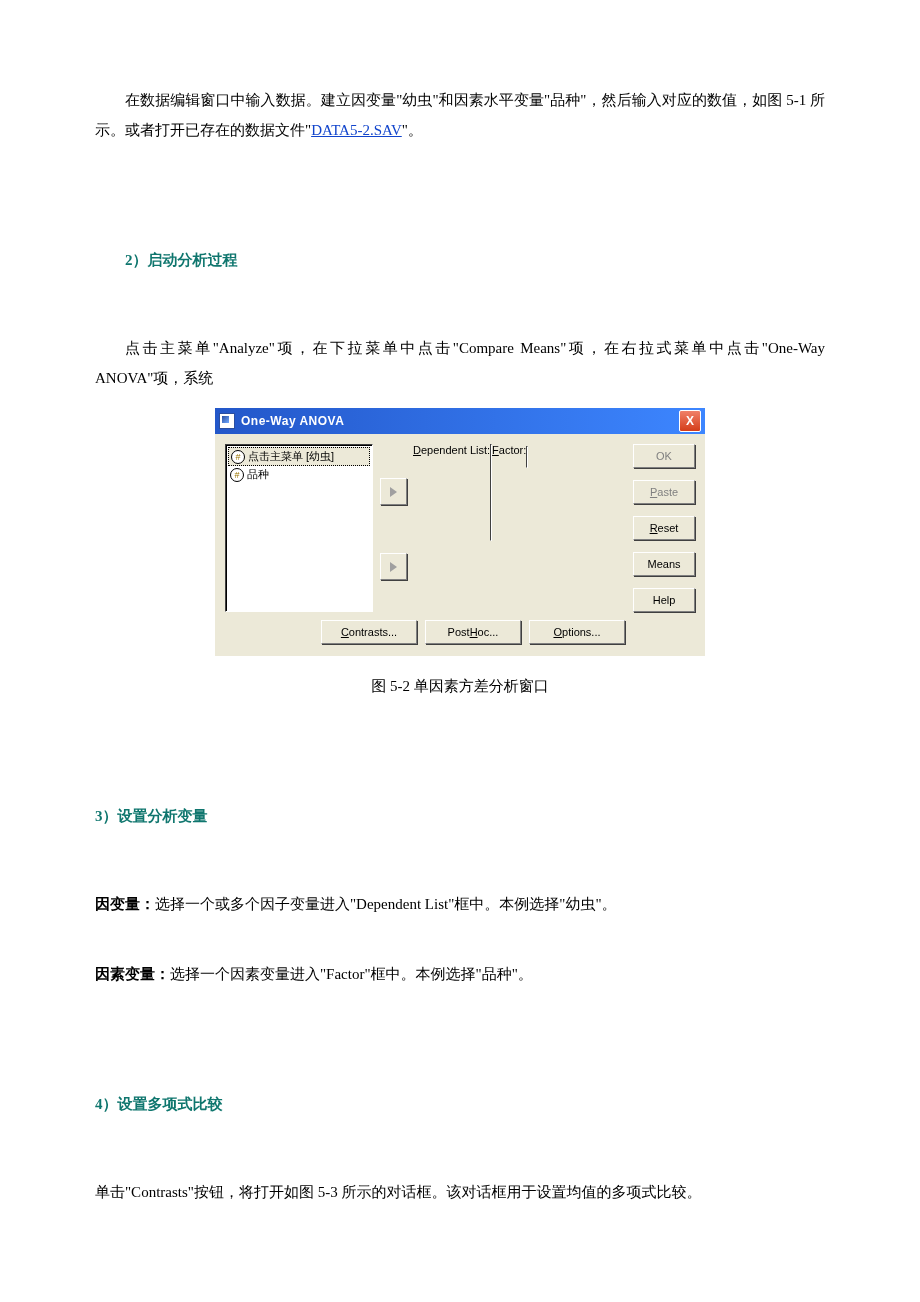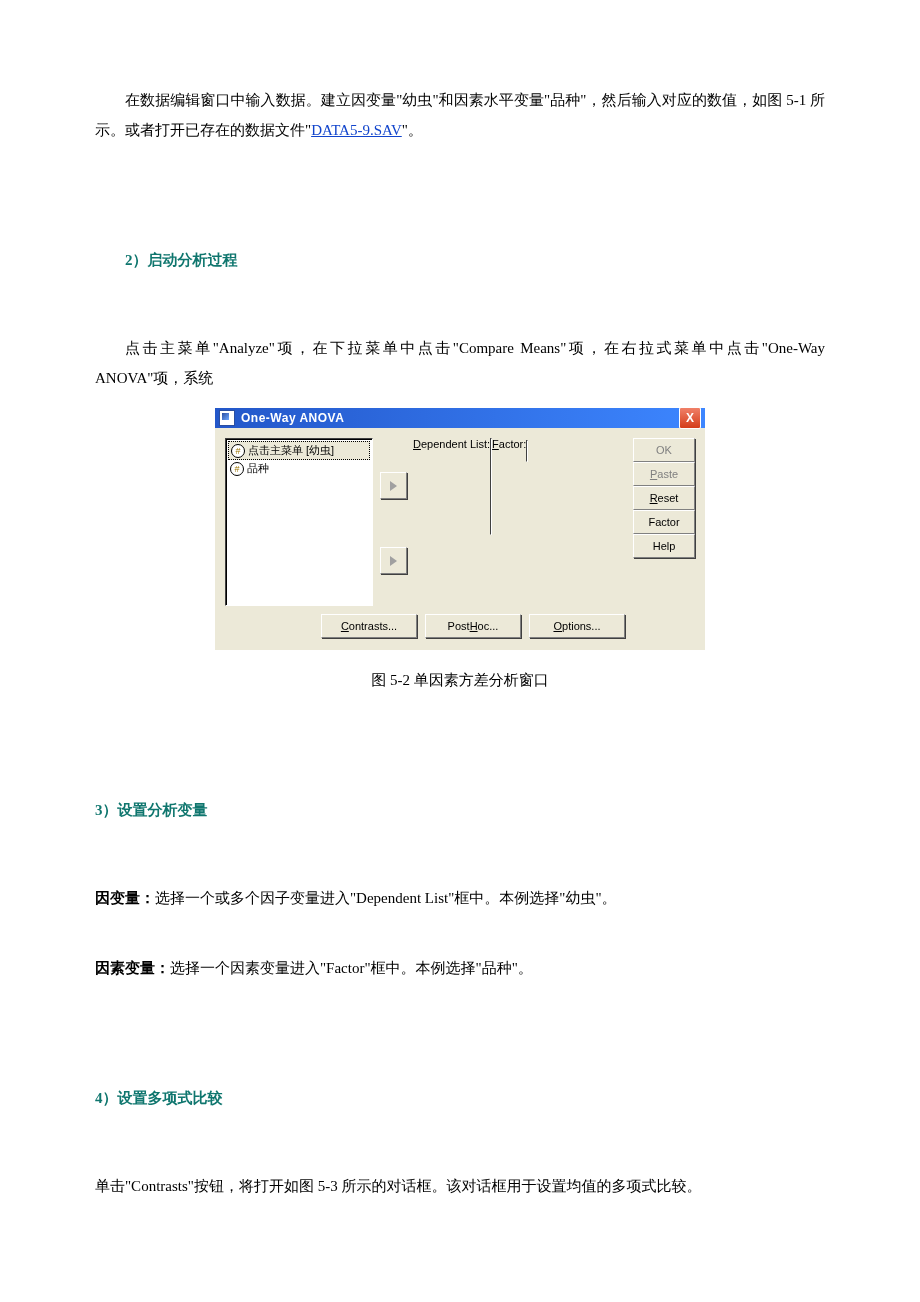--- a/index.html
+++ b/index.html
@@ -8,52 +8,52 @@
   .noindent{text-indent:0}
   .link{color:#1144cc;text-decoration:underline}
   .sec-head{color:#0f766e;font-weight:bold;font-size:15px}
   .figcap{text-align:center}
   .bold{font-weight:bold}
   .vspace{height:28px}
   .vspace-lg{height:70px}
 
   .dlg-wrap{display:flex;justify-content:center;margin-top:6px}
   .dlg{width:490px;font-family:Tahoma,Arial,sans-serif;font-size:11px;color:#000;line-height:normal;box-shadow:inset -1px -1px 0 #404040,inset 1px 1px 0 #d4d0c8}
-  .titlebar{height:20px;background:linear-gradient(to right,#2357c9,#3d86ff);display:flex;align-items:center;justify-content:space-between;padding:0 4px}
+  .titlebar{height:26px;background:linear-gradient(to right,#2357c9,#3d86ff);display:flex;align-items:center;justify-content:space-between;padding:0 4px}
   .titlebar-left{display:flex;align-items:center;gap:6px}
   .app-icon{width:14px;height:14px;background:#fff;border:1px solid #2a4ea0;position:relative}
   .app-icon::before{content:"";position:absolute;left:2px;top:2px;width:7px;height:7px;background:linear-gradient(135deg,#2a4ea0,#6fa8ff)}
   .titletext{color:#fff;font-weight:bold;font-size:12px;letter-spacing:.5px}
   .closebtn{width:20px;height:20px;background:linear-gradient(#f08068,#d43d1a);border:1px solid #fff;border-radius:2px;display:flex;align-items:center;justify-content:center;color:#fff;font-weight:bold;font-size:12px}
   .body{background:#ece9d8;padding:10px 10px 12px 10px;display:flex;flex-direction:column;gap:8px}
   .mainrow{display:flex;align-items:flex-start;gap:6px}
   .varbox{width:148px;height:168px;background:#fff;border:1px solid #808080;border-top-color:#404040;border-left-color:#404040;border-right-color:#fff;border-bottom-color:#fff;box-shadow:inset 1px 1px 0 #000;padding:2px;box-sizing:border-box}
   .vitem{display:flex;align-items:center;gap:3px;padding:1px 2px}
   .vi-sel{background:#ece9d8;border:1px dotted #000}
   .vicon{width:12px;height:12px;border:1px solid #000;border-radius:50%;display:inline-flex;align-items:center;justify-content:center;font-size:9px;color:#9a7400;background:#fff}
   .midcol{width:28px;display:flex;flex-direction:column;align-items:center;gap:48px;padding-top:34px}
   .arrowbtn{width:25px;height:25px;background:#ece9d8;border:1px solid #fff;border-right-color:#808080;border-bottom-color:#808080;box-shadow:1px 1px 0 #404040;display:flex;align-items:center;justify-content:center}
   .arrowbtn span{display:inline-block;width:0;height:0;border-top:5px solid transparent;border-bottom:5px solid transparent;border-left:7px solid #a0a0a0}
   .centercol{flex:1;display:flex;flex-direction:row}
   .lbl{margin-bottom:2px}
   .depbox{height:95px;background:#fff;border:1px solid #808080;border-top-color:#404040;border-left-color:#404040;border-right-color:#fff;border-bottom-color:#fff;box-shadow:inset 1px 1px 0 #000}
   .factorbox{height:20px;background:#fff;border:1px solid #808080;border-top-color:#404040;border-left-color:#404040;border-right-color:#fff;border-bottom-color:#fff;box-shadow:inset 1px 1px 0 #000;margin-top:2px}
-  .rcol{width:62px;display:flex;flex-direction:column;gap:0}
+  .rcol{width:62px;display:flex;flex-direction:column;gap:12px}
   .btn{height:22px;background:#ece9d8;border:1px solid #fff;border-right-color:#808080;border-bottom-color:#808080;box-shadow:1px 1px 0 #404040;display:flex;align-items:center;justify-content:center}
   .btn.dis{color:#808080}
   .btn u{text-decoration:underline}
   .btmrow{display:flex;justify-content:flex-end;gap:8px;padding-right:70px}
   .btn2{min-width:78px;height:22px;padding:0 8px;background:#ece9d8;border:1px solid #fff;border-right-color:#808080;border-bottom-color:#808080;box-shadow:1px 1px 0 #404040;display:flex;align-items:center;justify-content:center}
 </style>
 </head>
 <body>
 <div class="page">
 
 <p class="para">
-  <span>在数据编辑窗口中输入数据。建立因变量"幼虫"和因素水平变量"品种"，然后输入对应的数值，如图 5-1 所示。或者打开已存在的数据文件"</span><span class="link">DATA5-9.SAV</span><span>"。</span>
+  <span>在数据编辑窗口中输入数据。建立因变量"幼虫"和因素水平变量"品种"，然后输入对应的数值，如图 5-1 所示。或者打开已存在的数据文件"</span><span class="link">DATA5-2.SAV</span><span>"。</span>
 </p>
 
 <div class="vspace-lg"></div>
 
 <p class="para sec-head">2）启动分析过程</p>
 
 <div class="vspace"></div>
 
 <p class="para">点击主菜单"Analyze"项，在下拉菜单中点击"Compare Means"项，在右拉式菜单中点击"One-Way ANOVA"项，系统</p>
 
@@ -92,21 +92,21 @@
           <div class="lbl"><u>D</u><span>ependent List:</span></div>
           <div class="depbox"></div>
           <div style="height:14px"></div>
           <div class="lbl"><u>F</u>actor:</div>
           <div class="factorbox"></div>
         </div>
         <div class="rcol">
           <div class="btn dis">OK</div>
           <div class="btn dis"><u>P</u>aste</div>
           <div class="btn"><u>R</u>eset</div>
-          <div class="btn">Factor</div>
+          <div class="btn">Means</div>
           <div class="btn">Help</div>
         </div>
       </div>
       <div class="btmrow">
         <div class="btn2"><u>C</u>ontrasts...</div>
         <div class="btn2">Post <u>H</u>oc...</div>
         <div class="btn2"><u>O</u>ptions...</div>
       </div>
     </div>
   </div>

